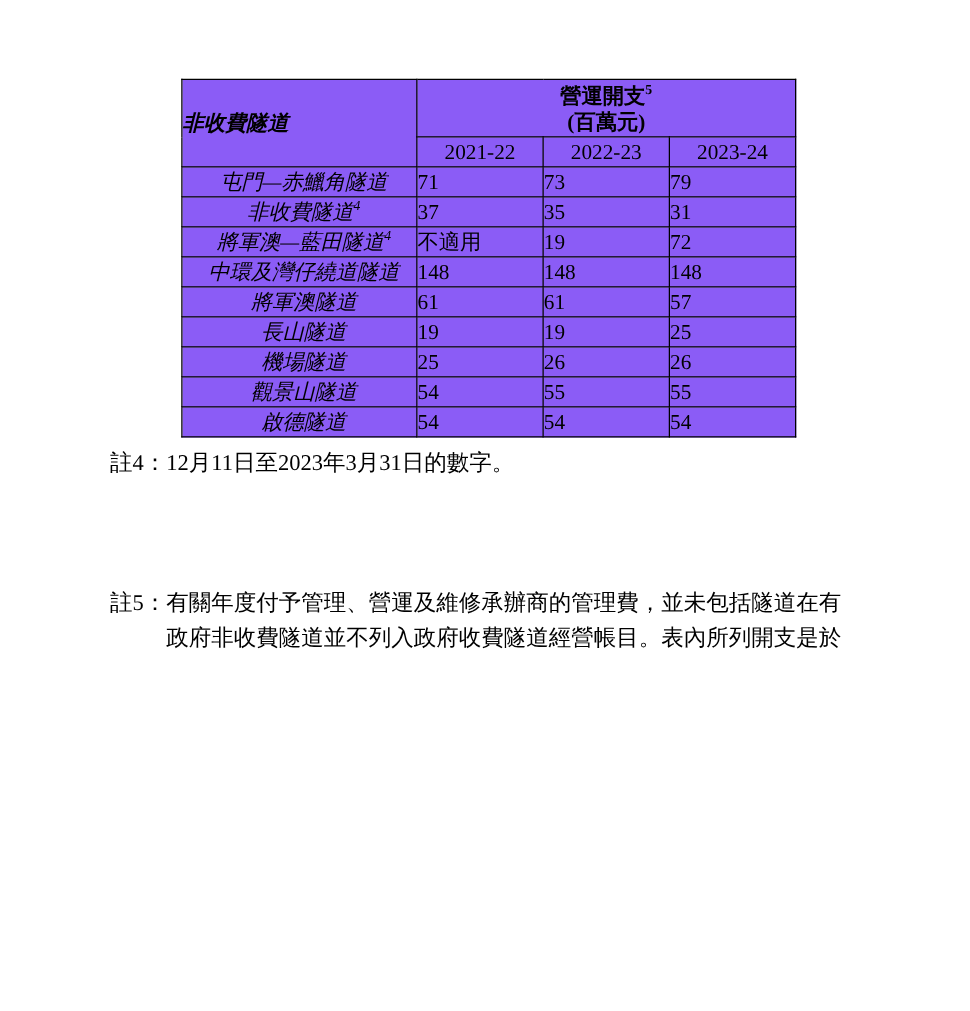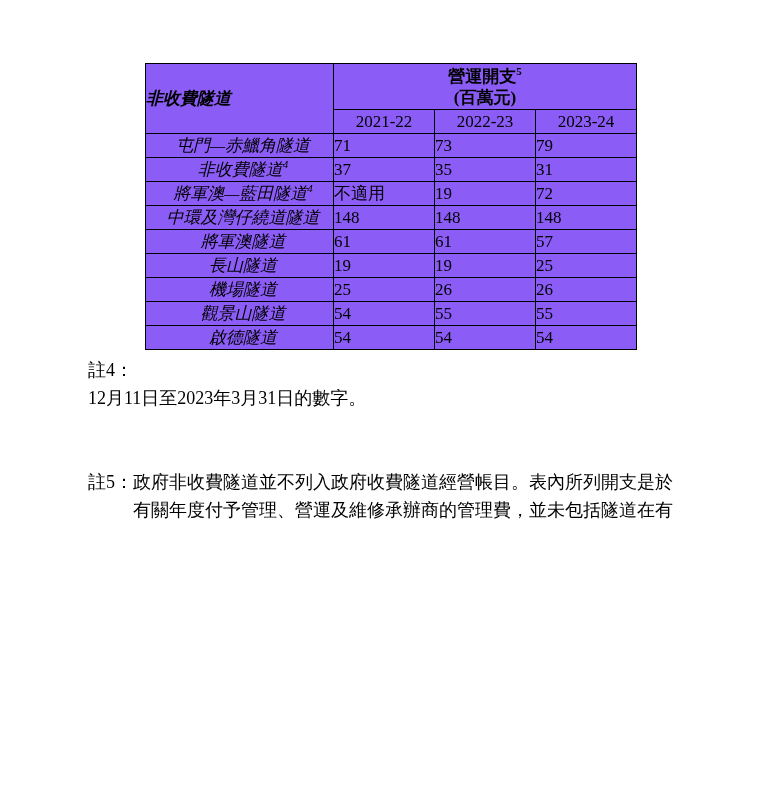--- a/index.html
+++ b/index.html
@@ -141,28 +141,28 @@
         <tr class="body-row">
           <td class="tname"><span>啟德隧道</span></td>
           <td class="tval">54</td>
           <td class="tval">54</td>
           <td class="tval">54</td>
         </tr>
       </tbody>
   </table>
 
   <div id="notes-container">
-      <div class="note" style="top: 357px; flex-direction: column;">
+      <div class="note" style="top: 357px;">
         <div class="note-label">註4：</div>
         <div class="note-lines">
           <div>12月11日至2023年3月31日的數字。</div>
         </div>
       </div>
       <div class="note" style="top: 469px;">
         <div class="note-label">註5：</div>
         <div class="note-lines">
+          <div>有關年度付予管理、營運及維修承辦商的管理費，並未包括隧道在有</div>
           <div>政府非收費隧道並不列入政府收費隧道經營帳目。表內所列開支是於</div>
-          <div>有關年度付予管理、營運及維修承辦商的管理費，並未包括隧道在有</div>
         </div>
       </div>
     </div>
 
 </div>
 
 </body></html>

